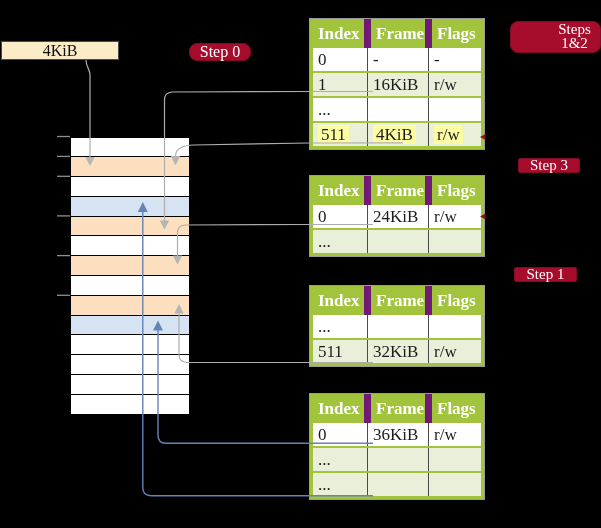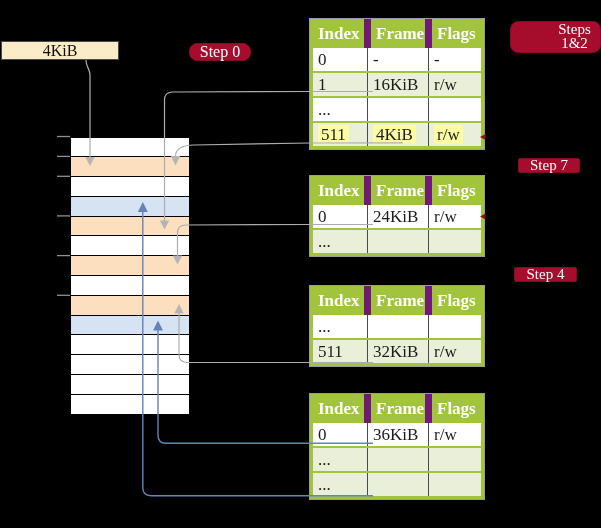--- a/index.html
+++ b/index.html
@@ -55,22 +55,22 @@
 <body>
 
 <div id="canvas">
 
   <div class="box4kib">
     <span>4KiB</span>
   </div>
 
   <div id="step0" class="steplabel">Step 0</div>
   <div id="steps12" class="steplabel">Steps 1&amp;2</div>
-  <div id="step3" class="steplabel">Step 7</div>
-  <div id="step4" class="steplabel">Step 4</div>
+  <div id="step3" class="steplabel">Step 3</div>
+  <div id="step4" class="steplabel">Step 1</div>
 
   <div class="memcol" id="memcol">
       <div class="mrow" style="background: rgb(255, 255, 255);"></div>
       <div class="mrow" style="background: rgb(252, 223, 191);"></div>
       <div class="mrow" style="background: rgb(255, 255, 255);"></div>
       <div class="mrow" style="background: rgb(214, 227, 243);"></div>
       <div class="mrow" style="background: rgb(252, 223, 191);"></div>
       <div class="mrow" style="background: rgb(255, 255, 255);"></div>
       <div class="mrow" style="background: rgb(252, 223, 191);"></div>
       <div class="mrow" style="background: rgb(255, 255, 255);"></div>

